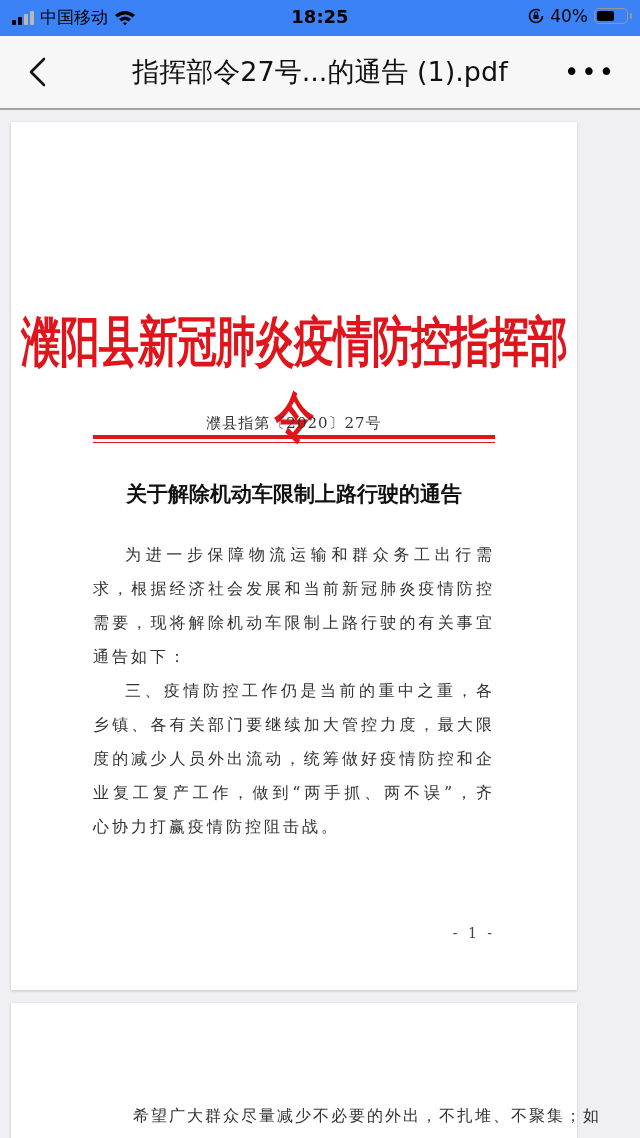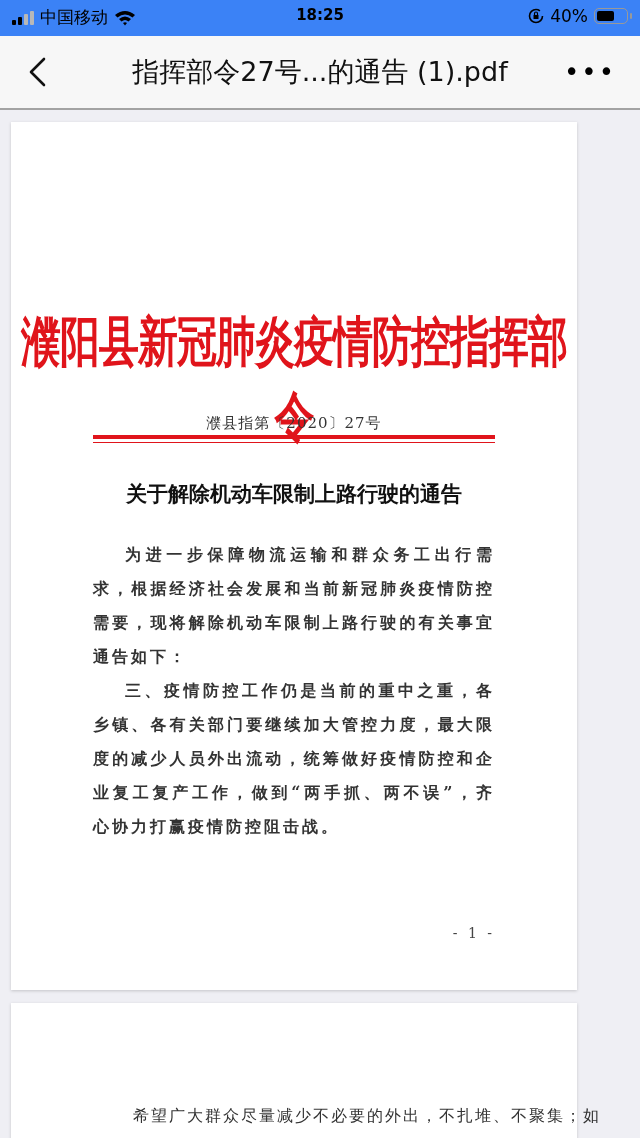--- a/index.html
+++ b/index.html
@@ -11,21 +11,21 @@
   }
   
   .status-bar {
     position:absolute; left:0; top:0; width:640px; height:36px;
     background:#3b82f6;
   }
   .status-left { position:absolute; left:12px; top:6px; display:flex; align-items:center; gap:6px; font-size:17px; }
   .signal { display:flex; align-items:flex-end; gap:2px; height:14px; }
   .signal span { display:block; width:4px; background:#000; border-radius:1px; }
   .signal span.dim { background:#b8b8b8; }
-  .status-time { position:absolute; left:0; right:0; top:6px; text-align:center; font-size:15px; font-weight:bold; }
+  .status-time { position:absolute; left:0; right:0; top:6px; text-align:center; font-size:18px; font-weight:bold; }
   .status-right { position:absolute; right:12px; top:6px; display:flex; align-items:center; gap:6px; font-size:17px; }
   .battery { width:34px; height:16px; border:1.5px solid #999; border-radius:5px; position:relative; box-sizing:border-box; }
   .battery::after { content:""; position:absolute; right:-5px; top:4px; width:2px; height:6px; background:#999; border-radius:1px; }
   .battery-fill { position:absolute; left:2px; top:2px; bottom:2px; width:52%; background:#000; border-radius:2px; }
   
   .nav-bar {
     position:absolute; left:0; top:36px; width:640px; height:72px;
     background:#f7f7f7; border-bottom:2px solid #a3a3a3;
   }
   .back-btn { position:absolute; left:22px; top:18px; width:36px; height:36px; cursor:pointer; }
@@ -52,21 +52,21 @@
   .red-line-thin { position:absolute; left:82px; right:82px; top:320px; height:1px; background:#e0141b; }
   .doc-title {
     position:absolute; left:0; right:0; top:358px; text-align:center;
     font-family:"DejaVu Serif","Liberation Serif",serif; font-size:21px; font-weight:bold; color:#111;
   }
   .body-text {
     position:absolute; left:82px; right:82px;
     font-family:"DejaVu Serif","Liberation Serif",serif; font-size:16px; color:#333;
     line-height:34px; letter-spacing:3px; text-align:justify;
   }
-  .para { text-indent:2em; margin:0;font-weight:bold; }
+  .para { text-indent:2em; margin:0; }
   .page-num {
     position:absolute; right:82px; top:803px;
     font-family:"DejaVu Serif","Liberation Serif",serif; font-size:14px; color:#444; letter-spacing:3px;
   }
   .p2-text {
     position:absolute; left:122px; top:103px;
     font-family:"DejaVu Serif","Liberation Serif",serif; font-size:16px; color:#333; letter-spacing:2px; white-space:nowrap;
   }
 </style>
 </head>

